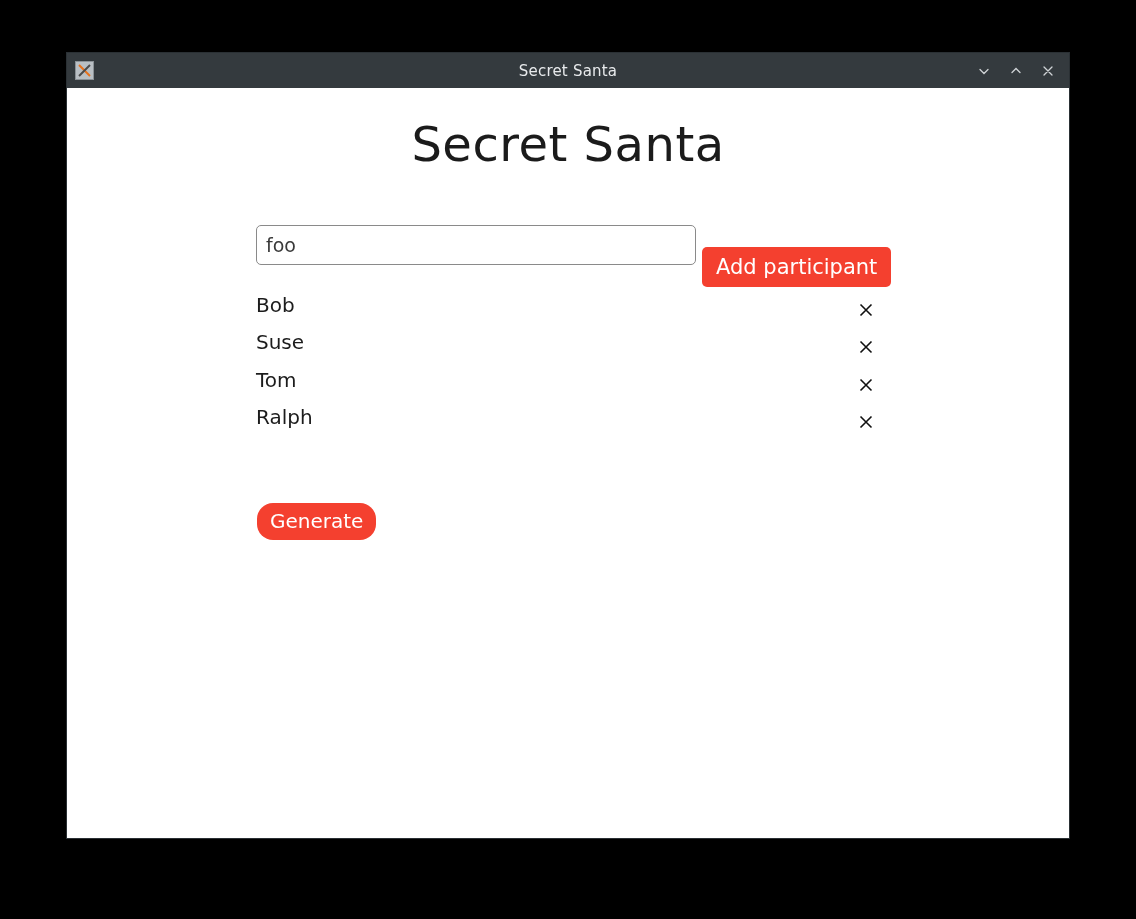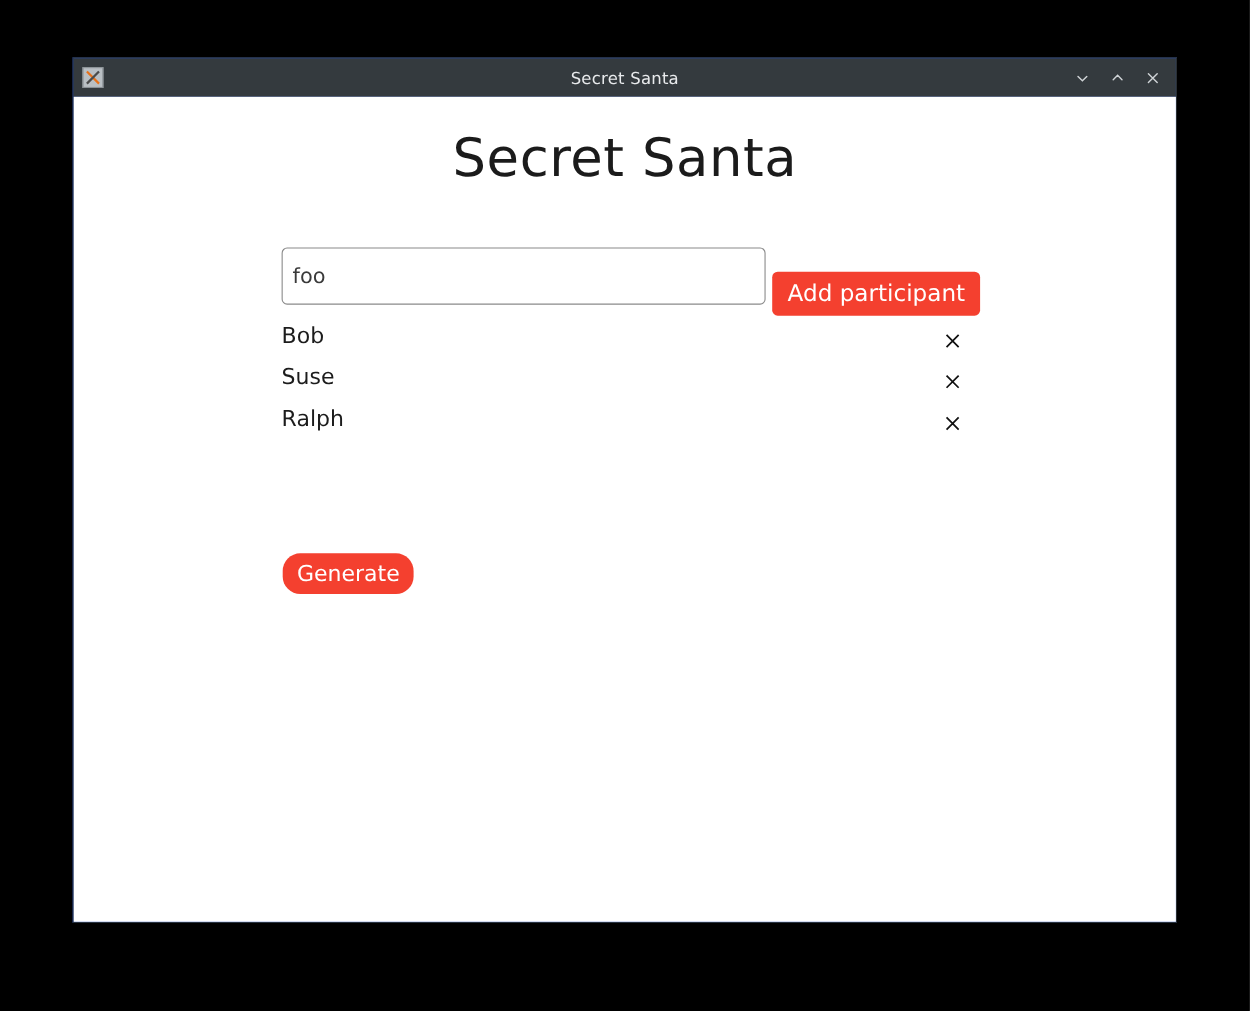--- a/index.html
+++ b/index.html
@@ -107,21 +107,21 @@
     position: absolute;
     left: 189px;
     top: 137px;
     display: flex;
     align-items: stretch;
     gap: 6px;
   }
 
   #participant-input {
     width: 440px;
-    height: 52px;
+    height: 40px;
     border: 1px solid #8a8a8a;
     border-radius: 5px;
     background: #ffffff;
     font-size: 19px;
     font-family: "DejaVu Sans", "Liberation Sans", sans-serif;
     color: #3a3a3a;
     padding: 0 9px;
     outline: none;
     caret-color: #000000;
   }
@@ -251,20 +251,28 @@
           </div>
           <div class="participant-row">
             <span class="participant-name">Suse</span>
             <div class="remove-btn">
               <svg width="16" height="16" viewBox="0 0 16 16">
                 <path d="M2.5 2.5 L13.5 13.5 M13.5 2.5 L2.5 13.5" stroke="#111111" stroke-width="1.6" fill="none"></path>
               </svg>
             </div>
           </div>
           <div class="participant-row">
+            <span class="participant-name">Tom</span>
+            <div class="remove-btn">
+              <svg width="16" height="16" viewBox="0 0 16 16">
+                <path d="M2.5 2.5 L13.5 13.5 M13.5 2.5 L2.5 13.5" stroke="#111111" stroke-width="1.6" fill="none"></path>
+              </svg>
+            </div>
+          </div>
+          <div class="participant-row">
             <span class="participant-name">Ralph</span>
             <div class="remove-btn">
               <svg width="16" height="16" viewBox="0 0 16 16">
                 <path d="M2.5 2.5 L13.5 13.5 M13.5 2.5 L2.5 13.5" stroke="#111111" stroke-width="1.6" fill="none"></path>
               </svg>
             </div>
           </div>
         </div>
 
       <button id="generate-button">Generate</button>

